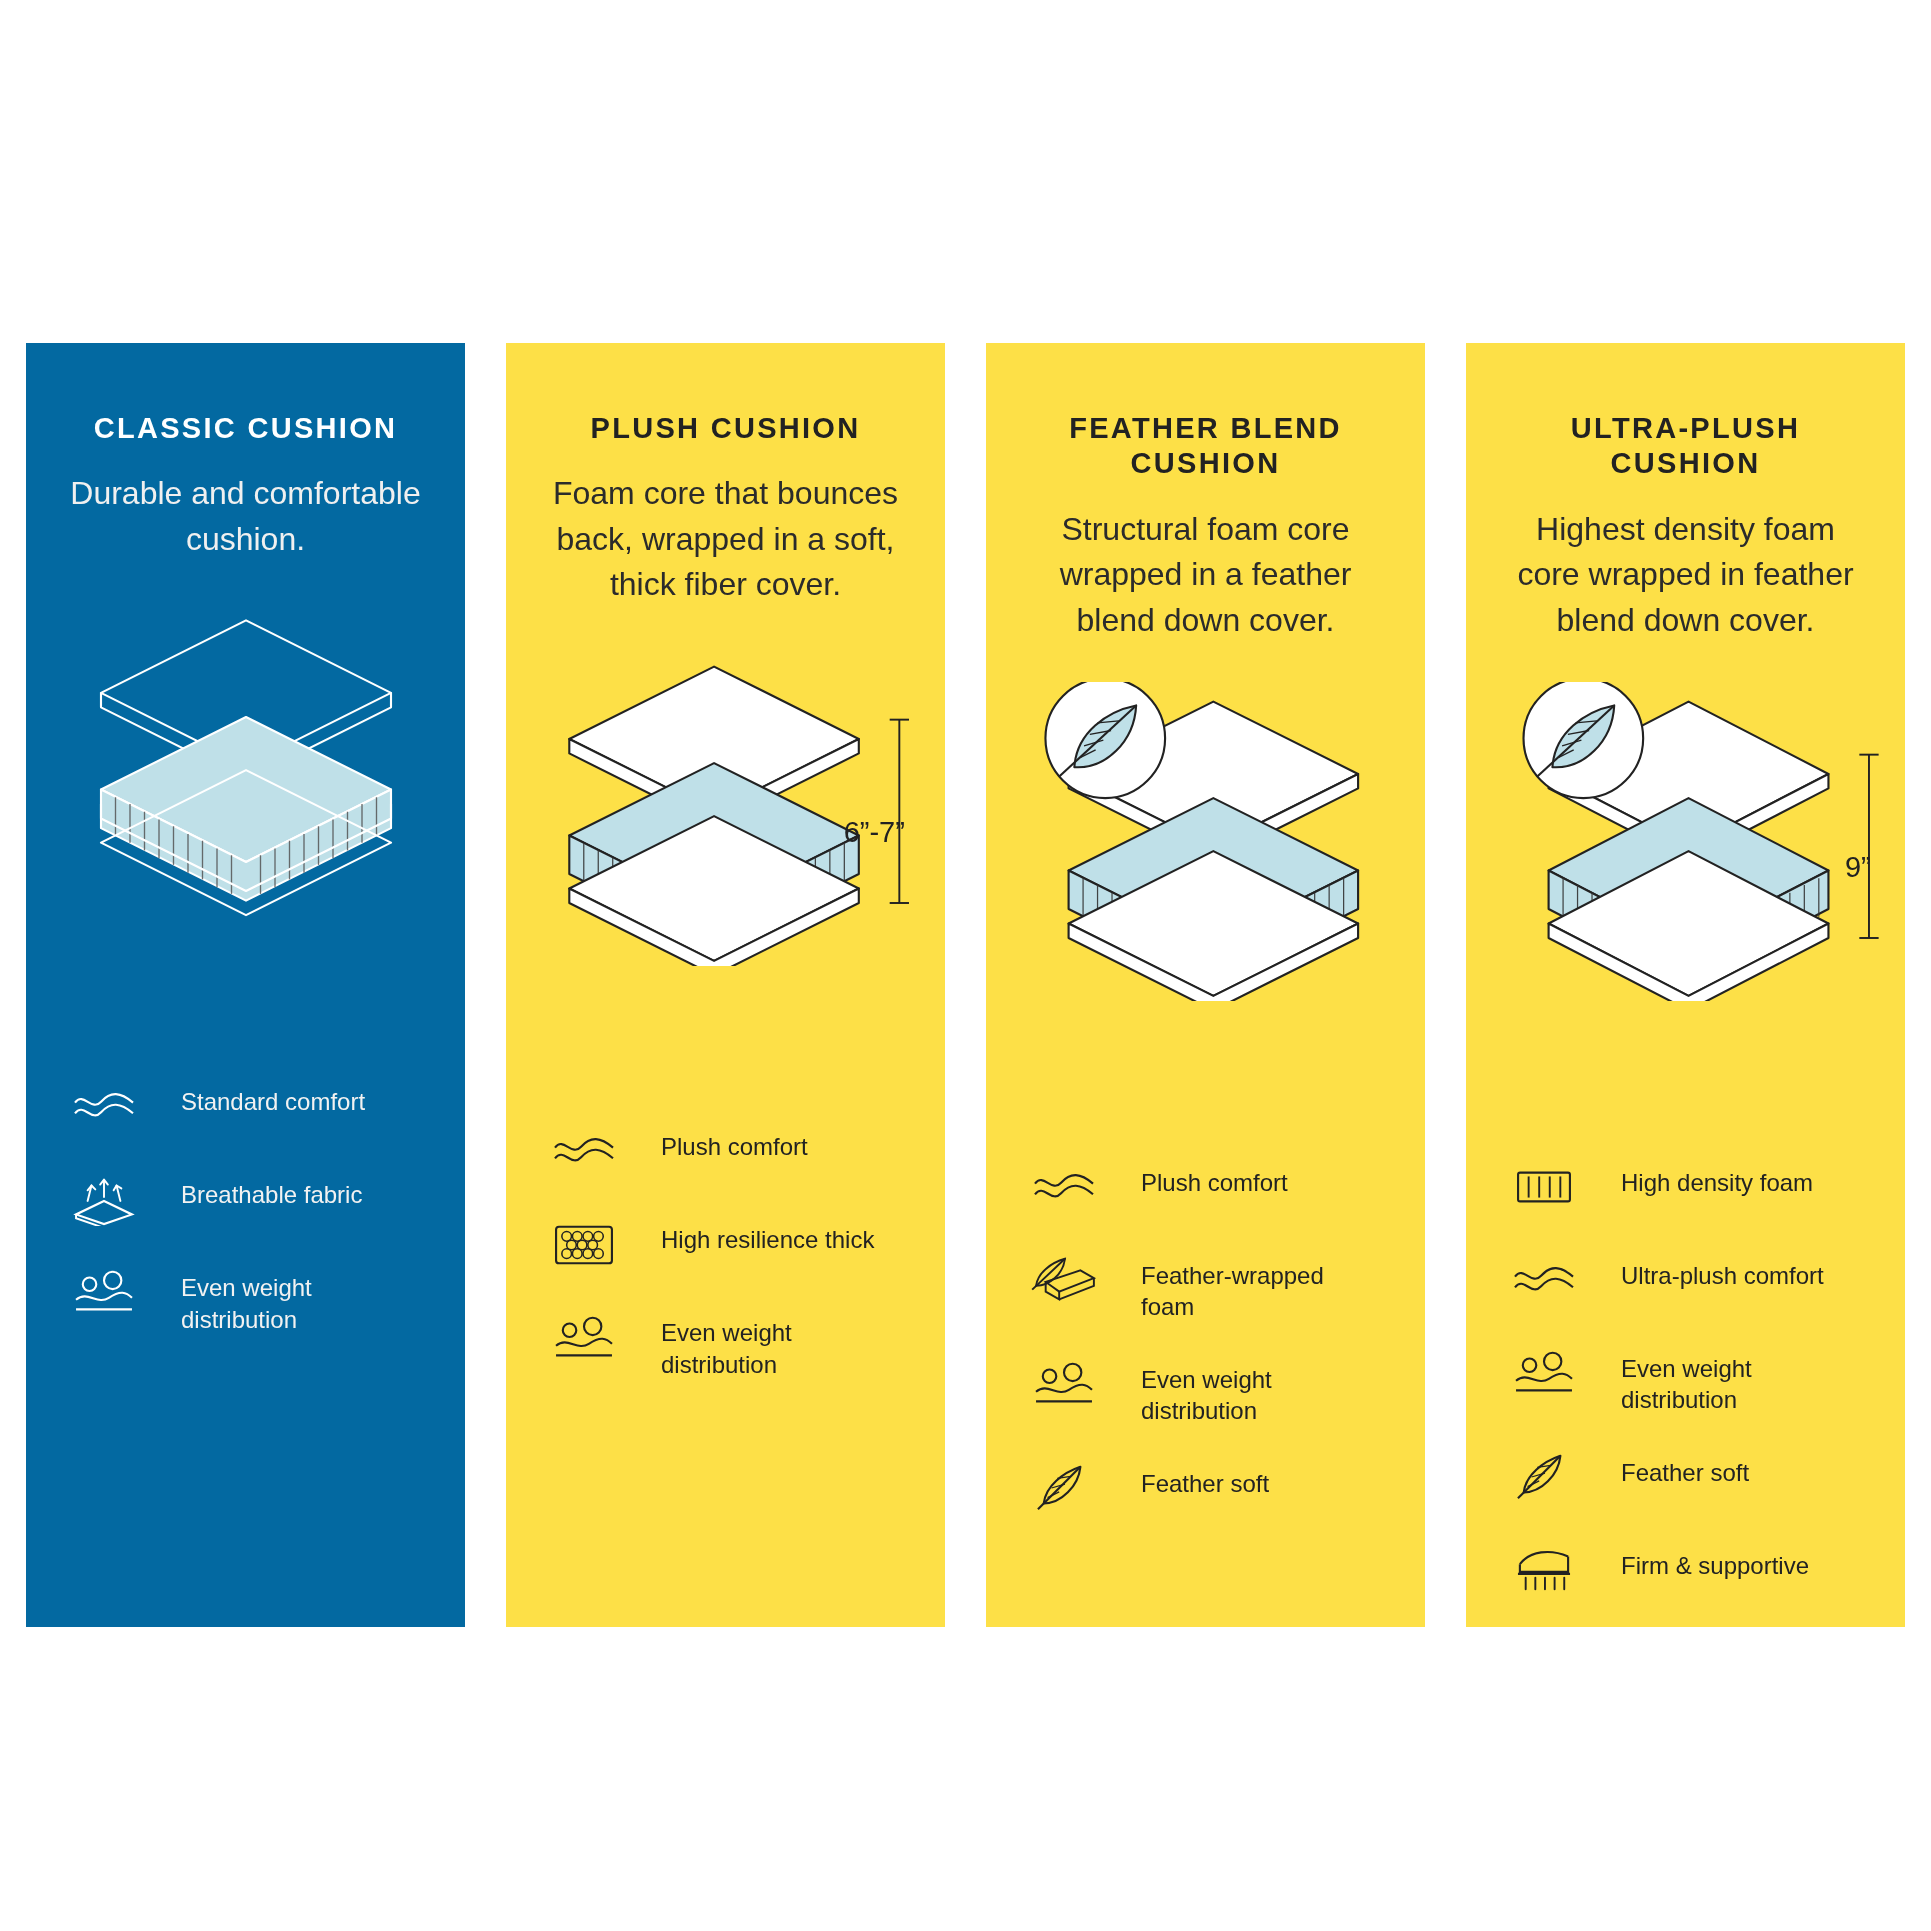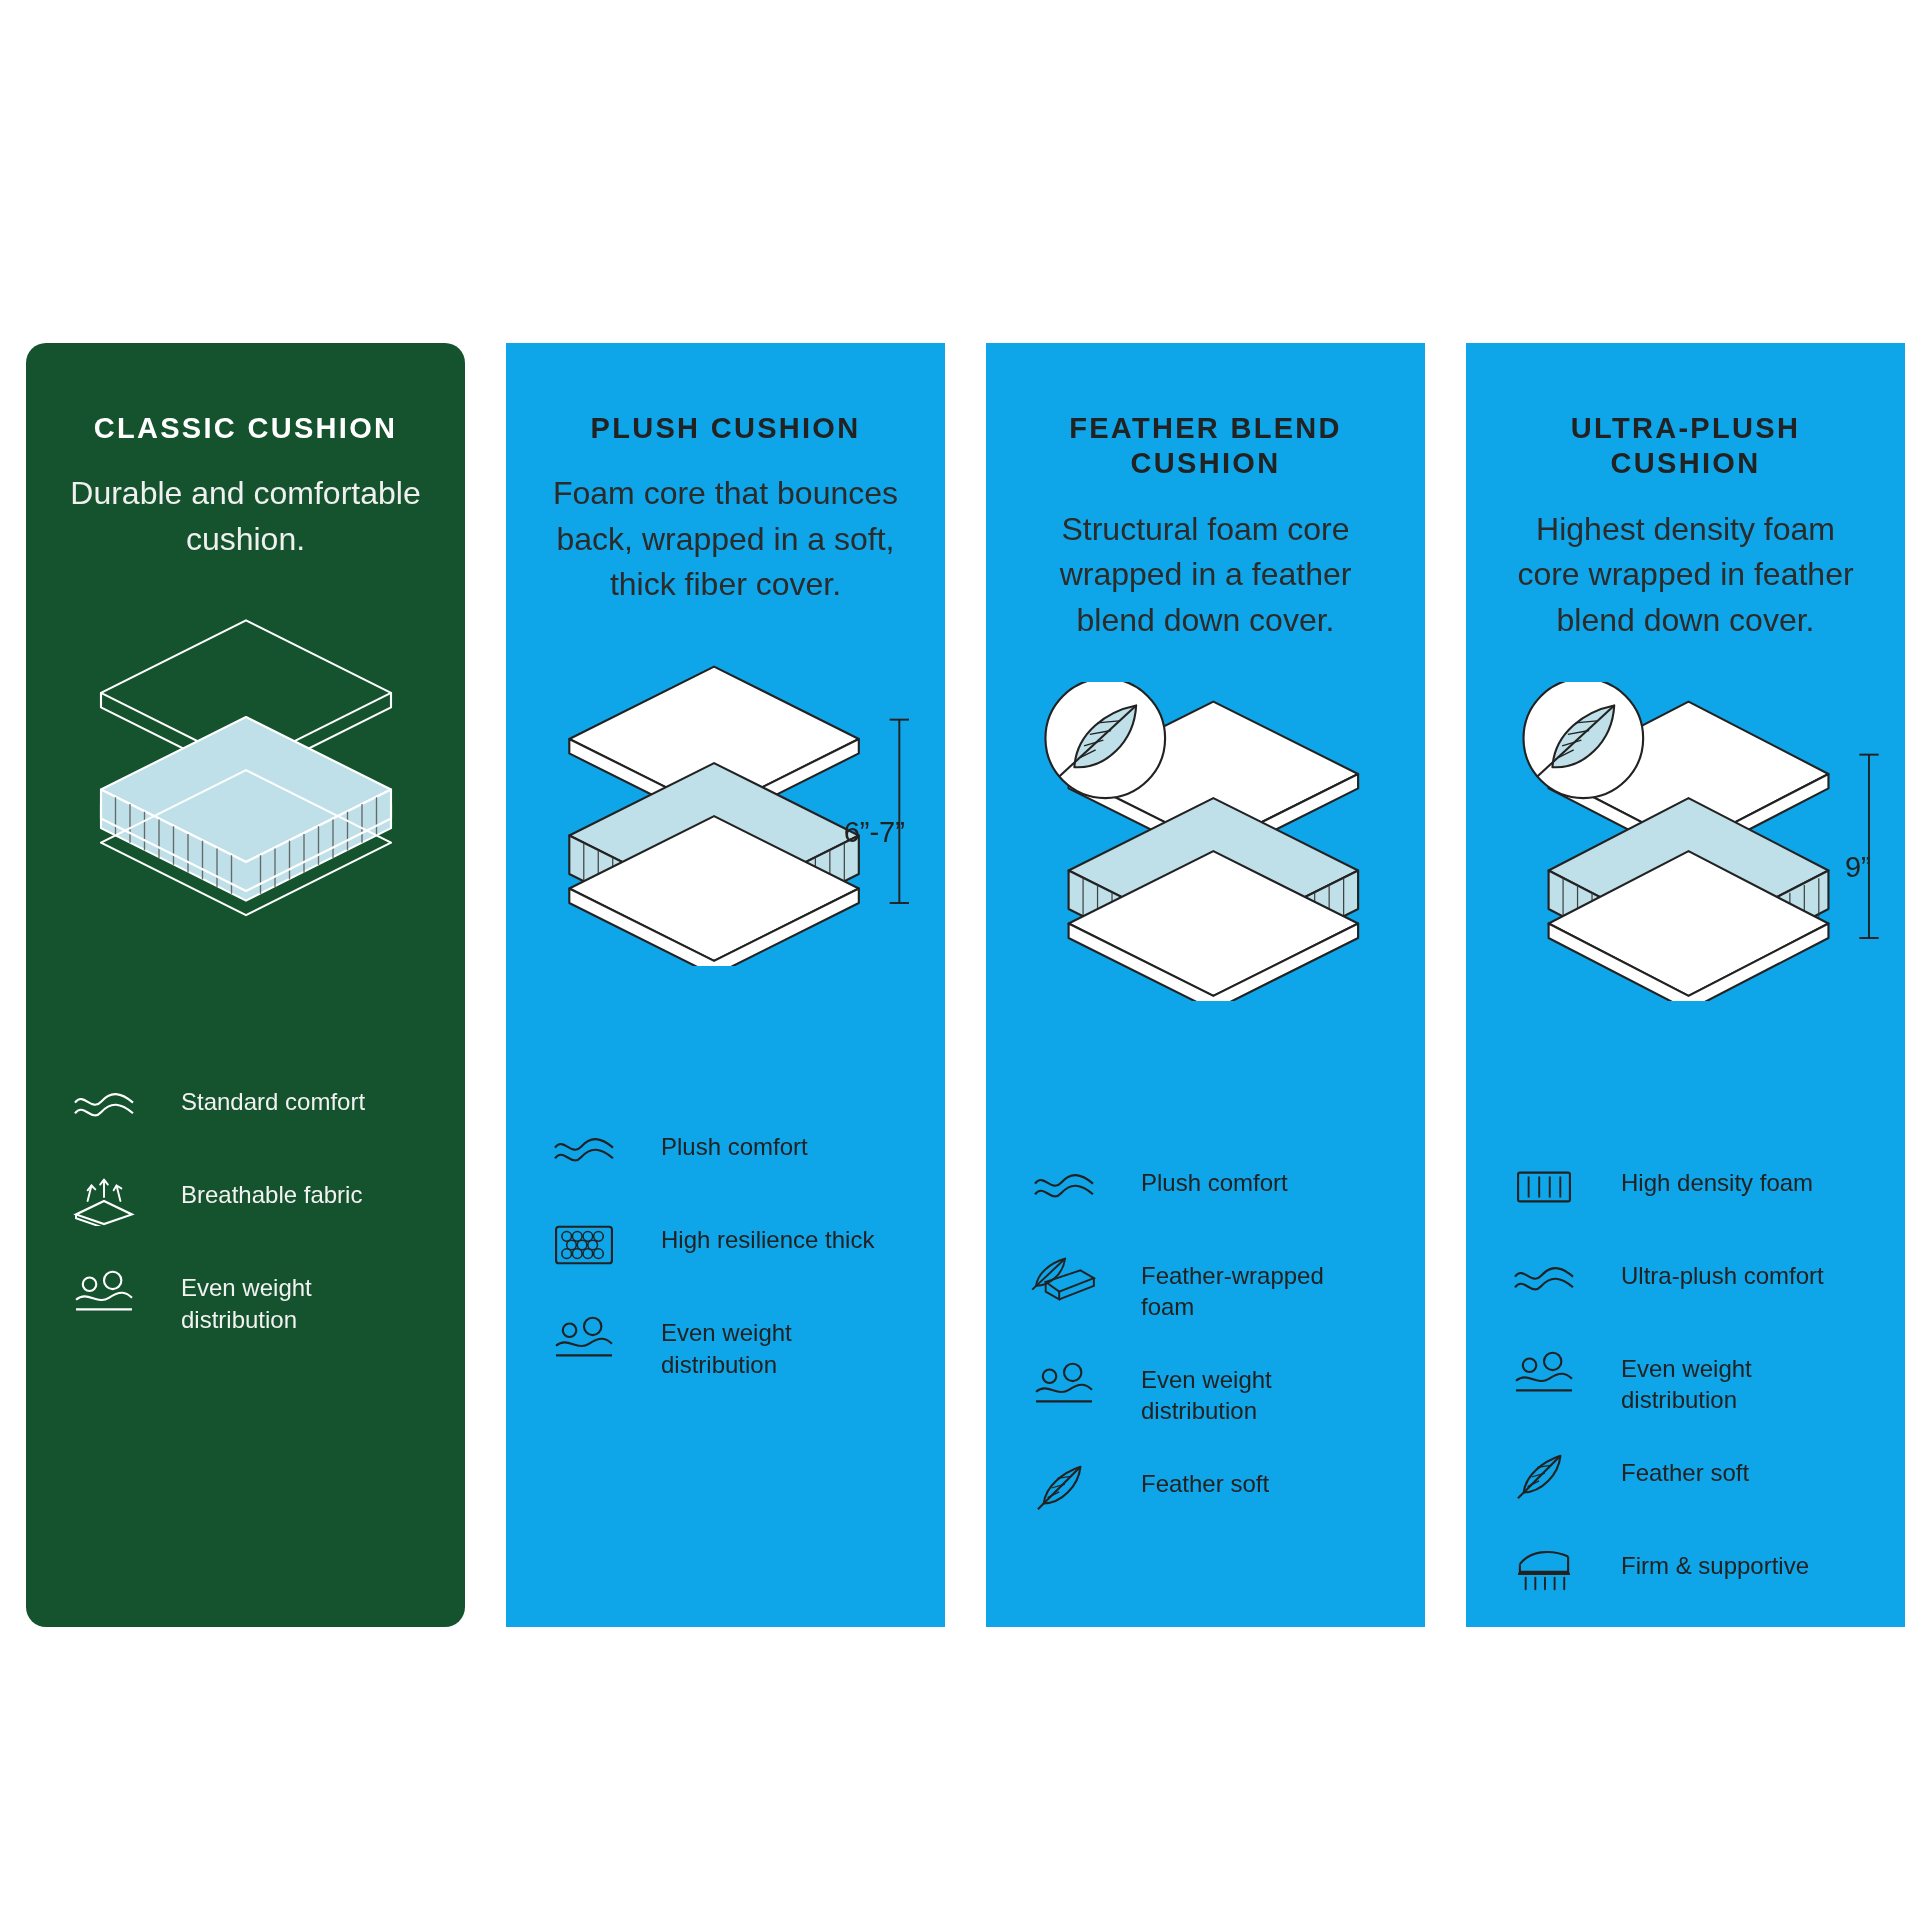--- a/index.html
+++ b/index.html
@@ -24,29 +24,28 @@
     left: 0;
     top: 343px;
     width: 1931px;
     display: flex;
     justify-content: center;
     gap: 41px;
   }
   .card {
     width: 439px;
     height: 1284px;
-    background: #0ea5e9;
+    background: #fde047;
     box-sizing: border-box;
     padding: 68px 44px 0 44px;
     position: relative;
   }
   .card.dark {
-    background: #14532d;
+    background: #0369a1;
     color: #ffffff;
-    border-radius: 20px;
   }
   .card-title {
     font-size: 29px;
     font-weight: bold;
     letter-spacing: 2.3px;
     text-align: center;
     color: #222222;
     line-height: 1.22;
     margin: 0 0 25px 0;
     text-transform: uppercase;

